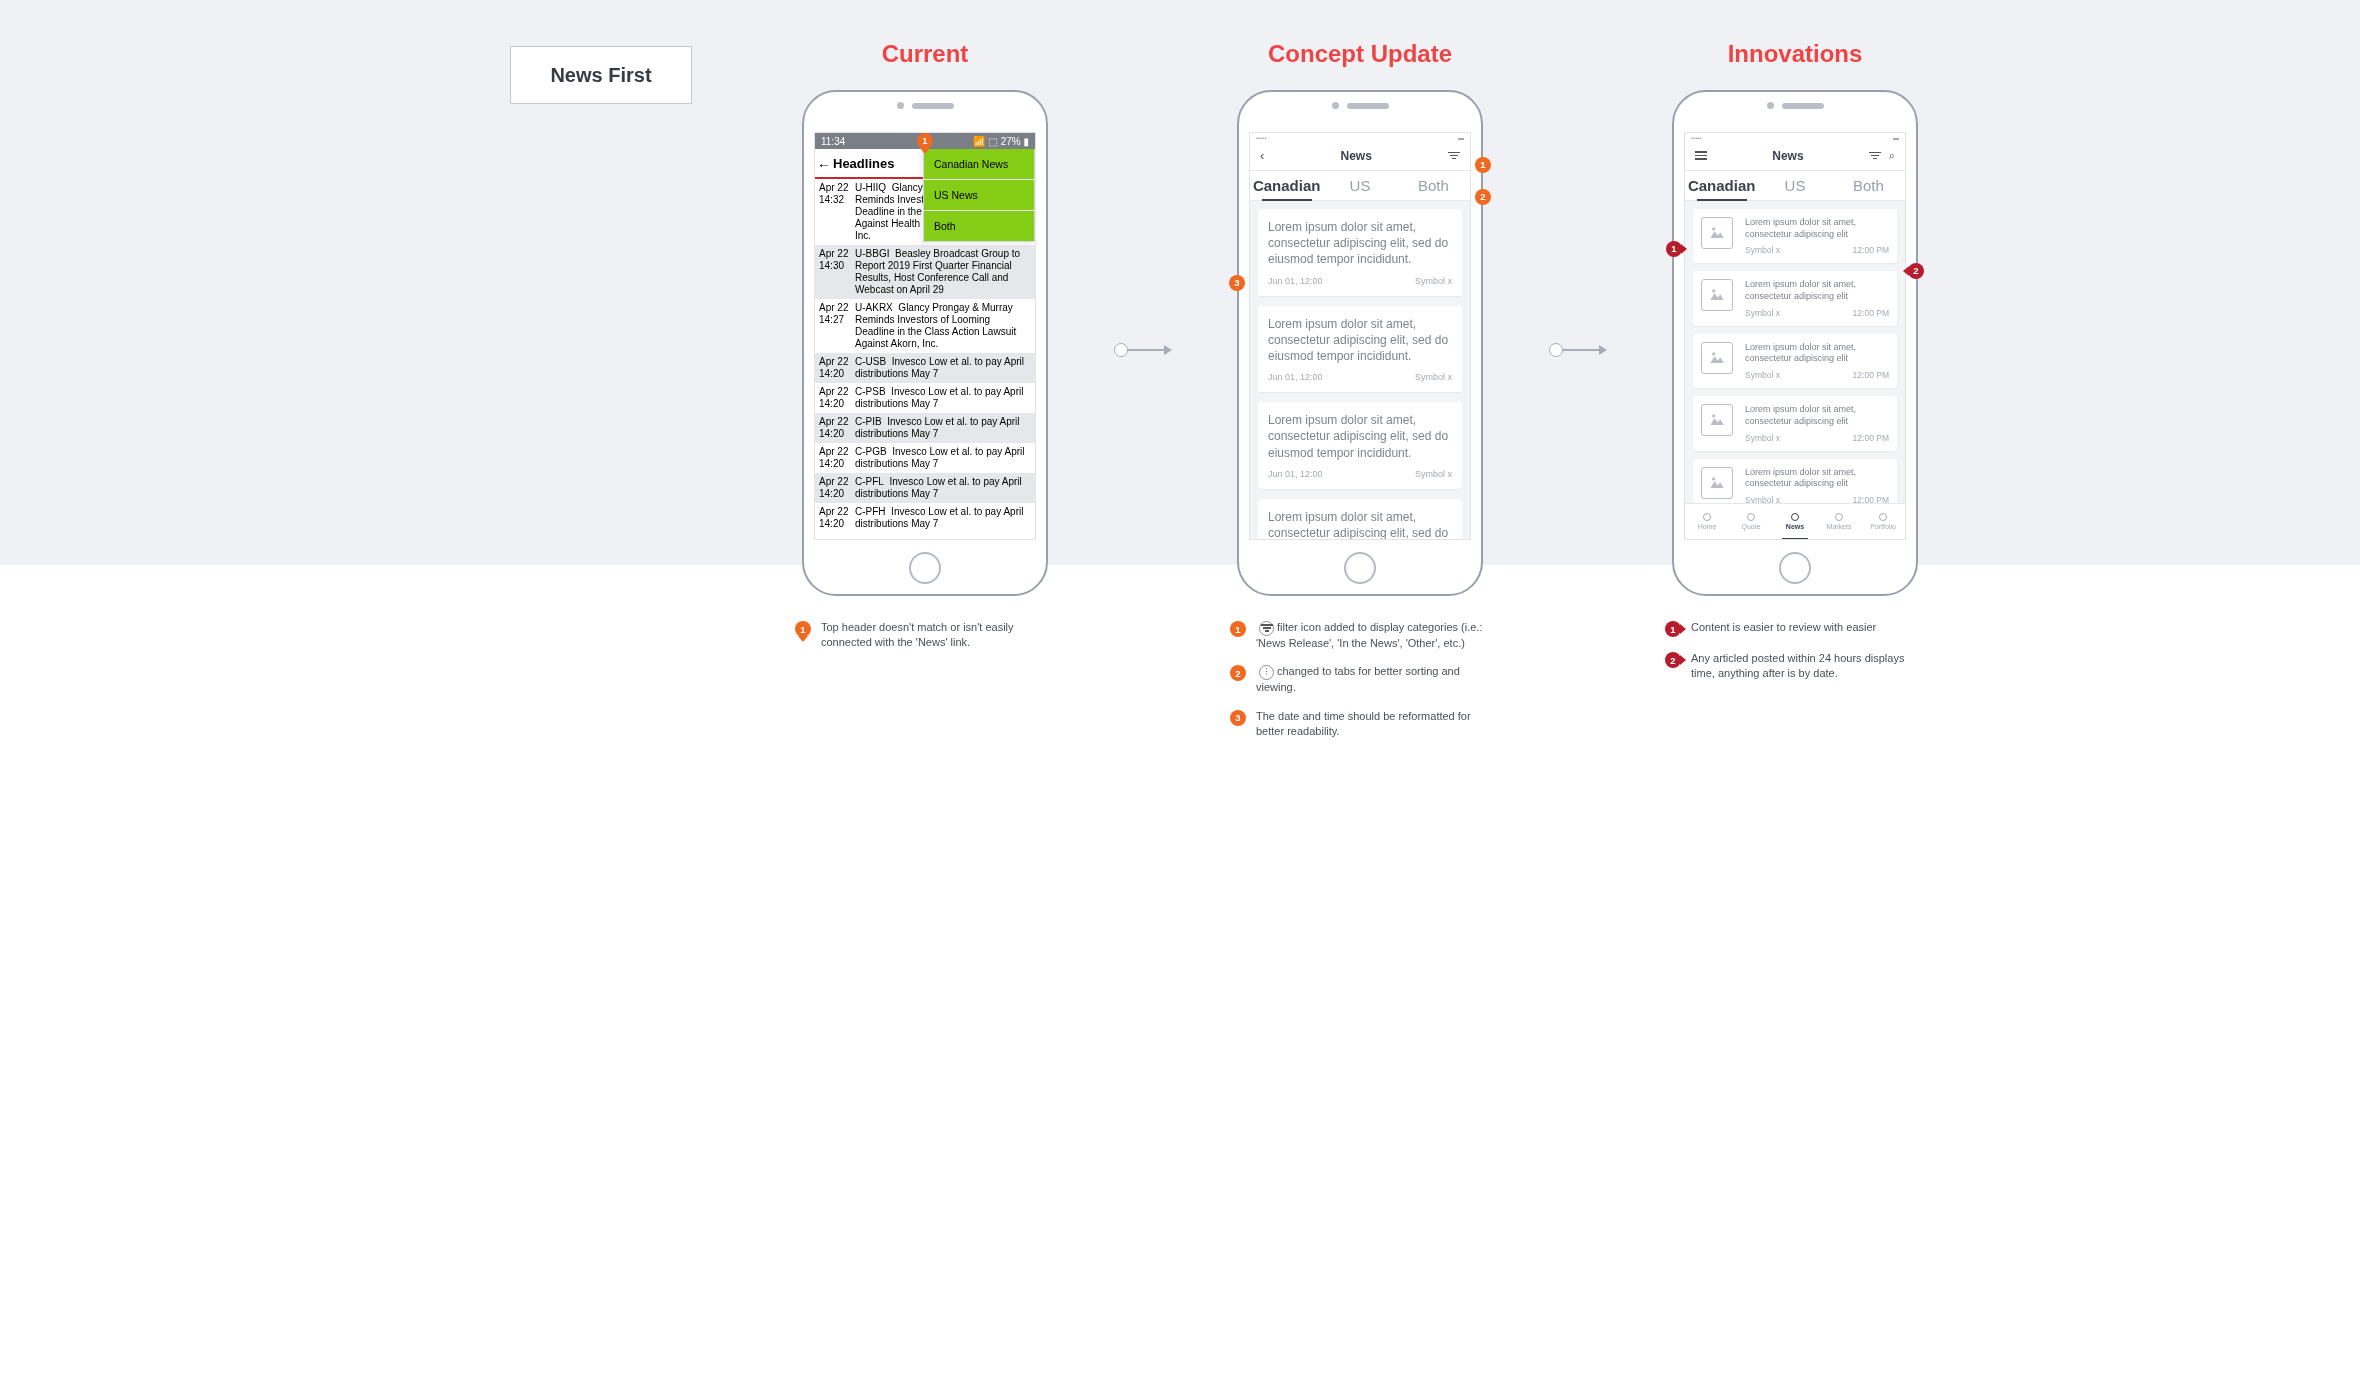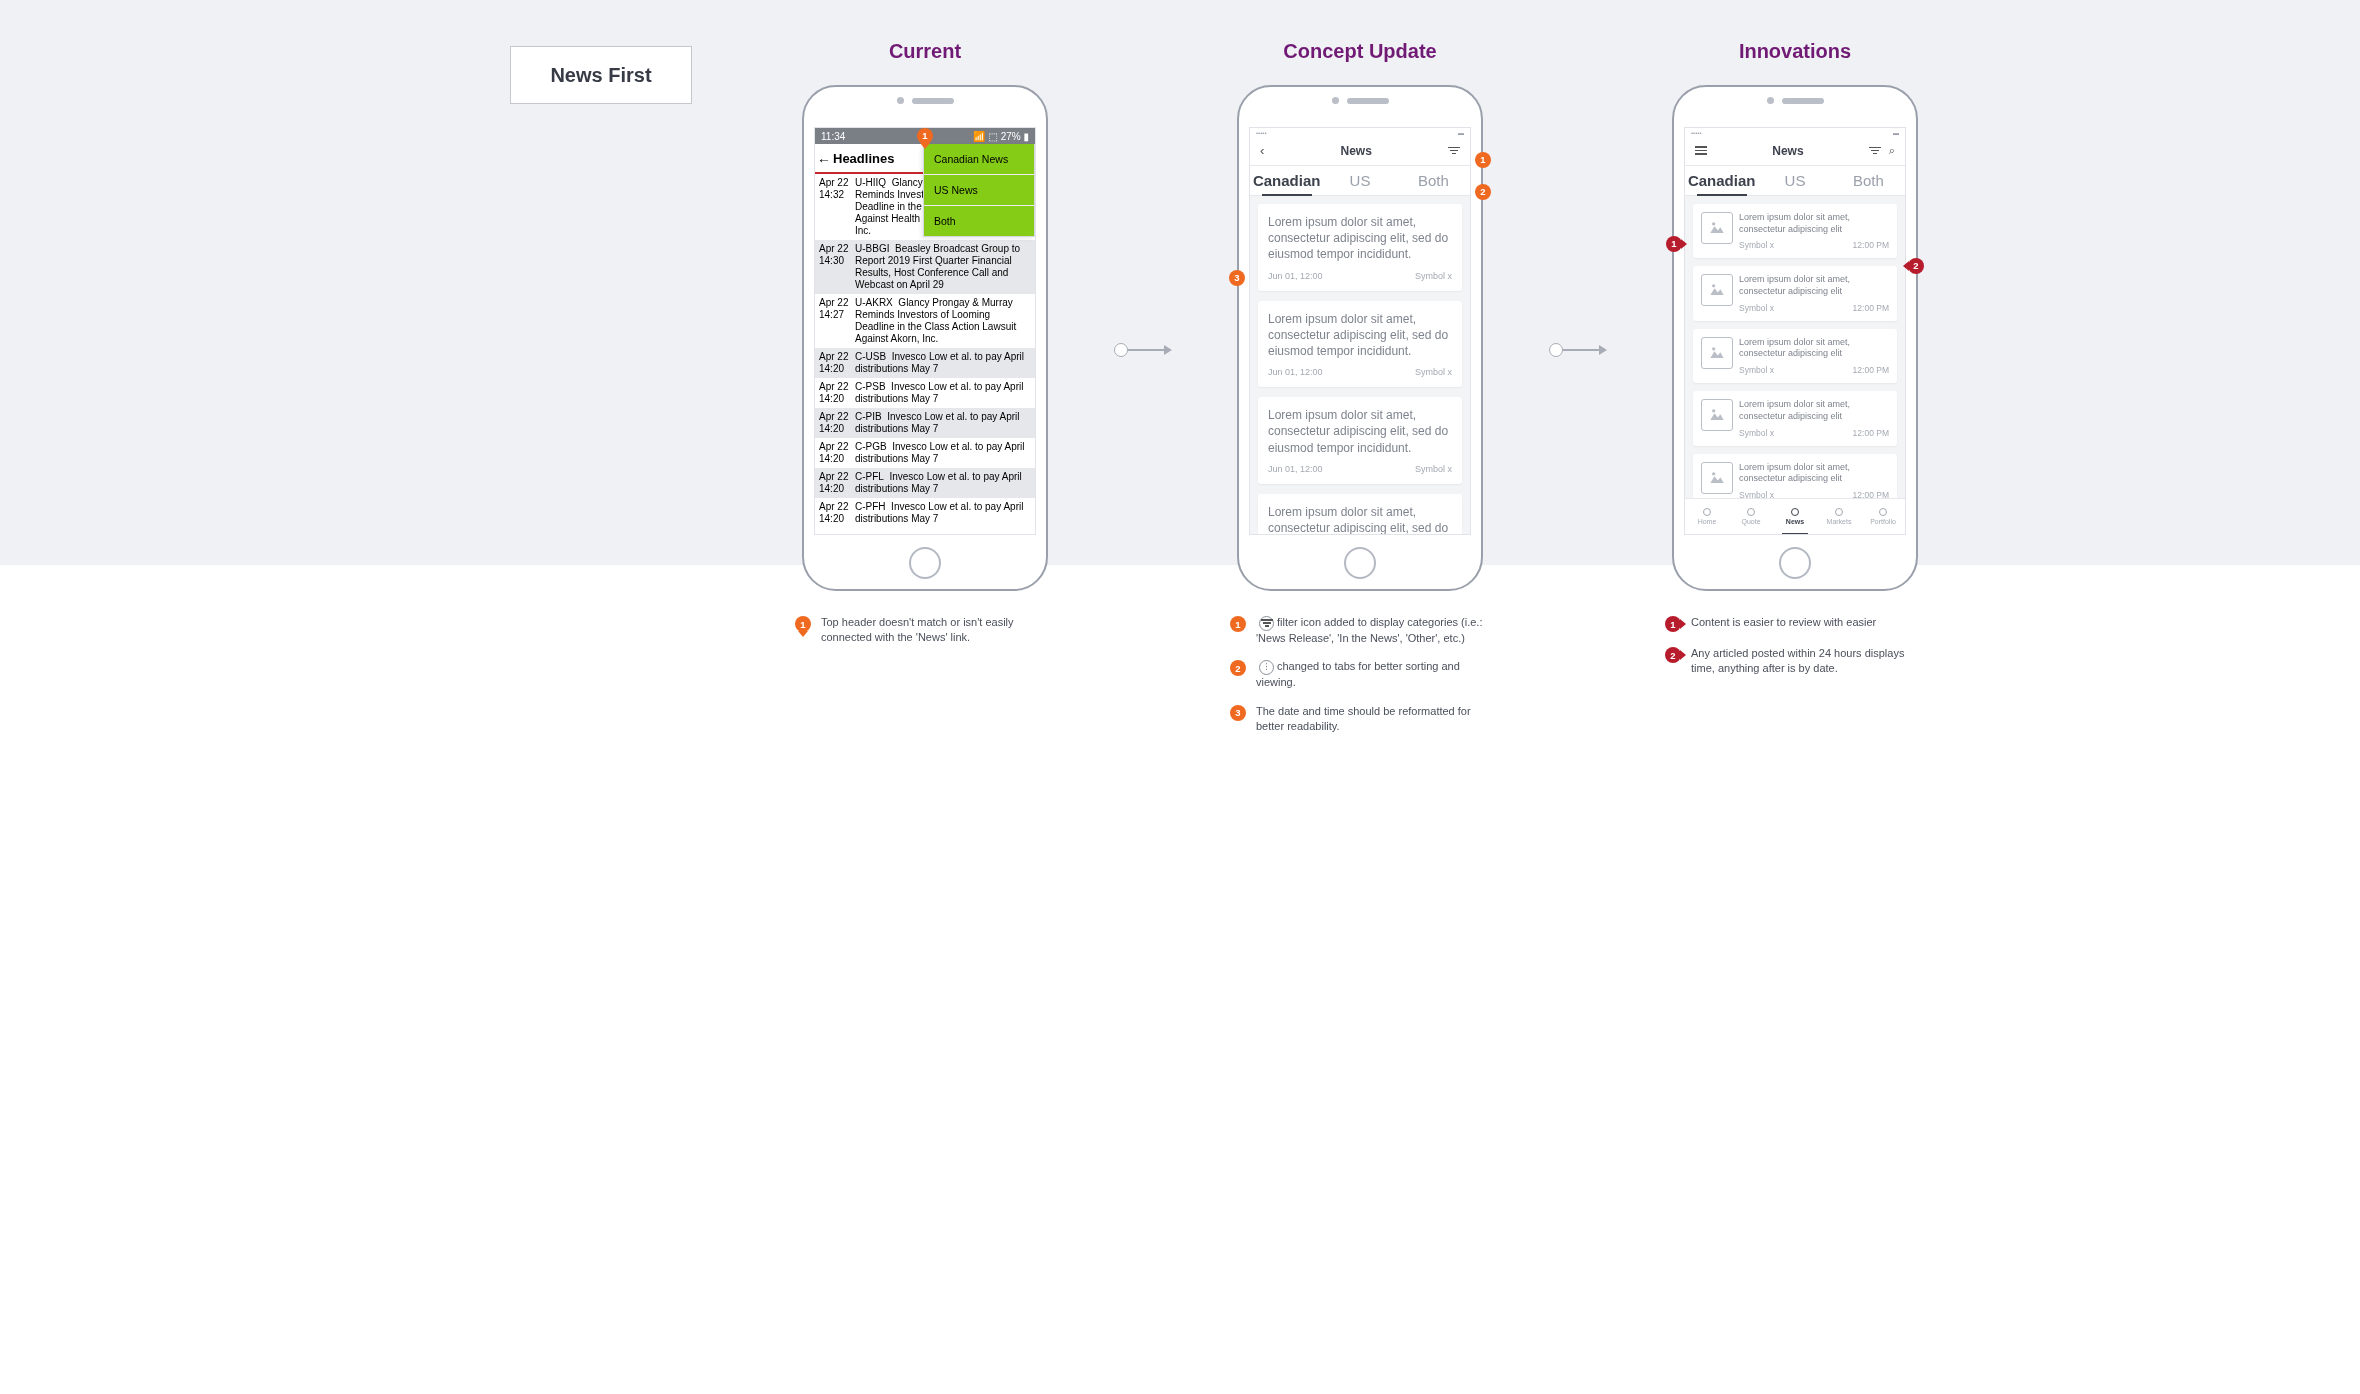--- a/index.html
+++ b/index.html
@@ -2,21 +2,21 @@
 <html><head>
 <meta charset="utf-8">
 <style>
 * { box-sizing: border-box; margin: 0; padding: 0; }
 body { font-family: -apple-system, "Segoe UI", Helvetica, Arial, sans-serif; background: #fff; width: 2360px; height: 1394px; position: relative; }
 .band { position: absolute; left: 0; right: 0; top: 0; height: 565px; background: #f0f1f4; }
 .content { position: relative; width: 1480px; margin: 0 auto; padding-top: 40px; }
 .page-label { position: absolute; left: 70px; top: 46px; width: 182px; height: 58px; border: 1px solid #c6c8cd; background: #fff; display: flex; align-items: center; justify-content: center; font-weight: 600; font-size: 20px; color: #363b45; }
 .columns { display: flex; justify-content: space-between; align-items: flex-start; margin-top: 0; gap: 10px; }
 .col { width: 250px; display: flex; flex-direction: column; align-items: center; position: relative; }
-.col-heading { font-size: 20px; font-weight: 600; color: #701a75; margin-bottom: 22px; text-align: center; }
+.col-heading { font-size: 24px; font-weight: 600; color: #ef4444; margin-bottom: 22px; text-align: center; }
 .spacer-col { width: 80px; display: flex; align-items: center; justify-content: center; height: 500px; margin-top: 60px; }
 
 .flow-arrow { display: flex; align-items: center; }
 .flow-arrow .circle { width: 14px; height: 14px; border: 1.5px solid #a7acb6; border-radius: 50%; background: #fff; }
 .flow-arrow .line { width: 36px; height: 1.5px; background: #a7acb6; }
 .flow-arrow .head { width: 0; height: 0; border-left: 8px solid #a7acb6; border-top: 5px solid transparent; border-bottom: 5px solid transparent; }
 
 .phone { width: 246px; height: 506px; border: 2px solid #9aa0ab; border-radius: 34px; background: #fff; position: relative; display: flex; flex-direction: column; align-items: center; }
 .phone .top-hw { margin-top: 10px; display: flex; align-items: center; gap: 8px; }
 .phone .dot { width: 7px; height: 7px; border-radius: 50%; background: #b9bec7; }
@@ -44,21 +44,21 @@
 .p-status-dots { height: 8px; display: flex; justify-content: space-between; padding: 2px 6px; font-size: 6px; color: #9aa0ab; }
 .p-tabs { height: 30px; display: flex; align-items: stretch; border-bottom: 1px solid #e6e8ec; }
 .p-tab { flex: 1; display: flex; align-items: center; justify-content: center; font-size: 15px; color: #9aa0ab; position: relative; }
 .p-tab.active { color: #3d424d; font-weight: 600; }
 .p-tab.active::after { content: ""; position: absolute; bottom: -1px; left: 16%; right: 16%; height: 2px; background: #3d424d; }
 .p-body { padding: 8px; background: #f3f4f6; height: calc(100% - 68px); overflow: hidden; }
 .p-card { background: #fff; border-radius: 3px; padding: 10px; margin-bottom: 10px; box-shadow: 0 1px 2px rgba(0,0,0,.05); }
 .p-card .lorem { font-size: 12px; color: #7e838d; line-height: 1.35; }
 .p-card .meta { display: flex; justify-content: space-between; font-size: 9px; color: #a4a9b2; margin-top: 8px; }
 
-.p3-card { background: #fff; border-radius: 3px; padding: 8px; margin-bottom: 8px; box-shadow: 0 1px 2px rgba(0,0,0,.05); display: flex; gap: 6px; }
+.p3-card { background: #fff; border-radius: 3px; padding: 8px; margin-bottom: 8px; box-shadow: 0 1px 2px rgba(0,0,0,.05); display: flex; gap: 12px; }
 .p3-thumb { width: 32px; height: 32px; border: 1.5px solid #b9bec7; border-radius: 3px; display: flex; align-items: center; justify-content: center; flex-shrink: 0; }
 .p3-thumb svg { width: 20px; height: 20px; }
 .p3-txt { flex: 1; }
 .p3-txt .lorem { font-size: 9px; color: #7e838d; line-height: 1.3; }
 .p3-txt .meta { display: flex; justify-content: space-between; font-size: 8.5px; color: #a4a9b2; margin-top: 5px; }
 .p3-tabbar { position: absolute; bottom: 0; left: 0; right: 0; height: 36px; background: #fff; border-top: 1px solid #e6e8ec; display: flex; }
 .p3-tabbar .nav-item { flex: 1; display: flex; flex-direction: column; align-items: center; justify-content: center; gap: 2px; font-size: 7px; color: #a4a9b2; position: relative; }
 .p3-tabbar .nav-item.active { color: #3d424d; font-weight: 600; }
 .p3-tabbar .nav-item.active::after { content:""; position:absolute; bottom:0; left:20%; right:20%; height:1.5px; background:#3d424d; }
 .nav-circle { width: 8px; height: 8px; border: 1.3px solid currentColor; border-radius: 50%; }

